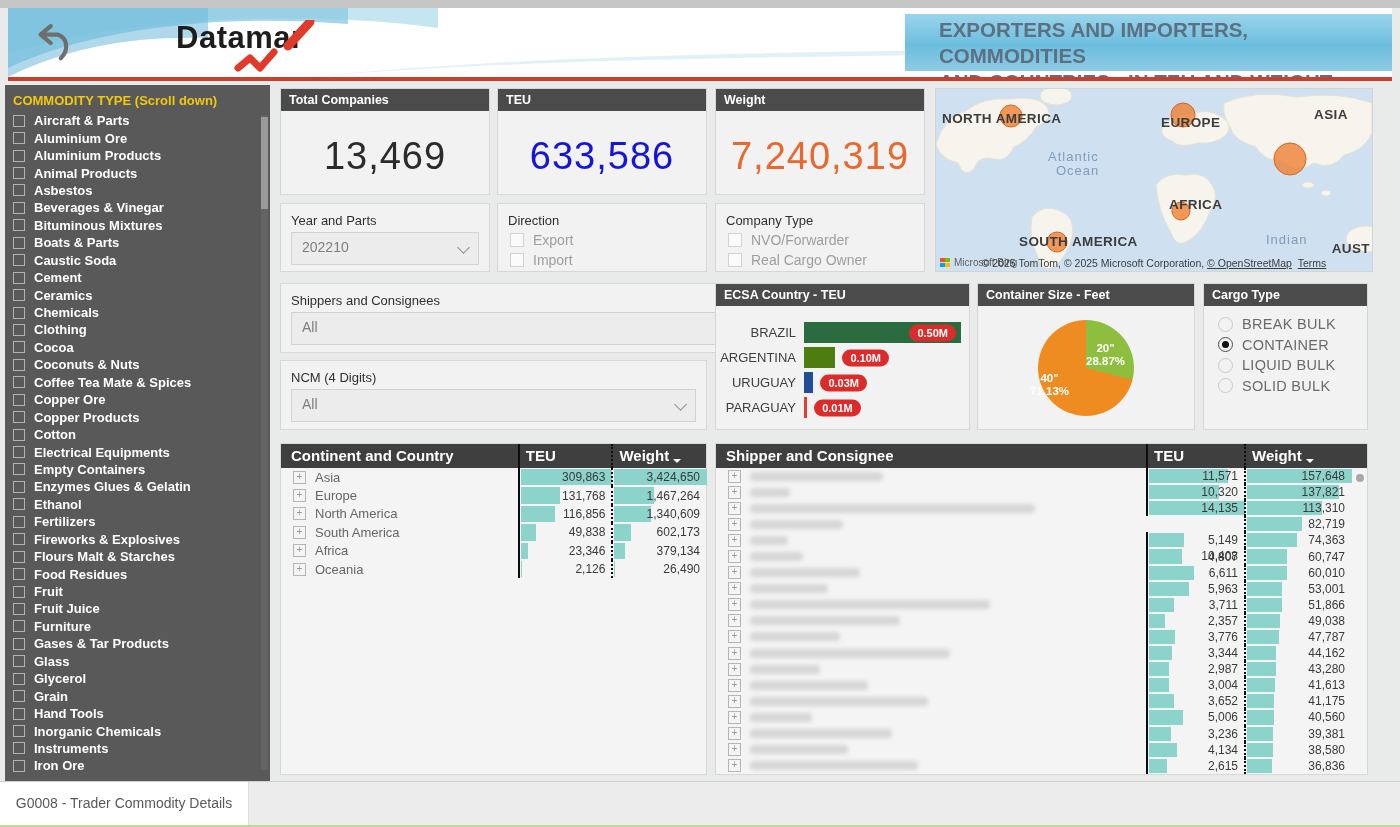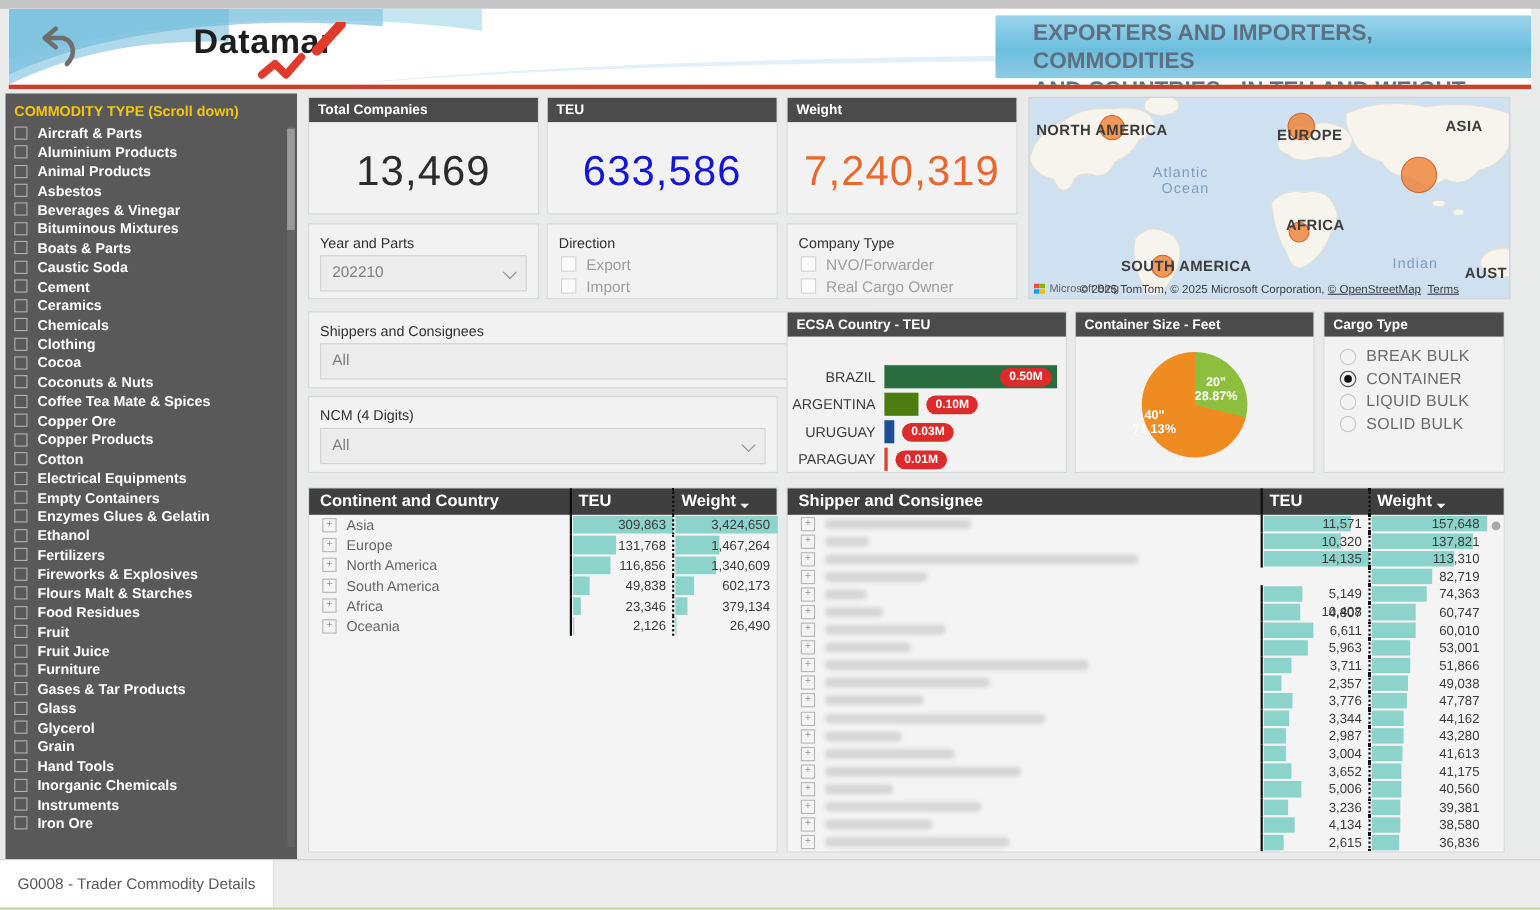--- a/index.html
+++ b/index.html
@@ -130,20 +130,24 @@
 
   <div class="sidebar">
     <div class="sb-title">COMMODITY TYPE (Scroll down)</div>
     <div class="sb-list">
 
         <div class="sb-item">
           <span class="sb-check"></span>
           <span class="sb-label">Aircraft &amp; Parts</span>
         </div>
 
+        <div class="sb-item">
+          <span class="sb-check"></span>
+          <span class="sb-label">Aluminium Ore</span>
+        </div>
 
         <div class="sb-item">
           <span class="sb-check"></span>
           <span class="sb-label">Aluminium Products</span>
         </div>
 
         <div class="sb-item">
           <span class="sb-check"></span>
           <span class="sb-label">Animal Products</span>
         </div>
@@ -432,21 +436,21 @@
   <div class="card" style="left:280px;top:360px;width:427px;height:70px;">
     <div class="flt-label">NCM (4 Digits)</div>
     <div class="select">
       <span>All</span>
       <span class="chev"></span>
     </div>
   </div>
 
   <div class="card" style="left:715px;top:283px;width:255px;height:147px;">
     <div class="card-hd">ECSA Country - TEU</div>
-    <div style="padding-top:24px;">
+    <div style="padding-top:14px;">
 
         <div class="ecsa-row">
           <span class="ecsa-cat">BRAZIL</span>
           <div class="ecsa-track">
             <div class="ecsa-bar on" style="width: 100%; background: rgb(42, 107, 63);">
               <span class="pill">0.50M</span>
             </div>
           </div>
         </div>
 

